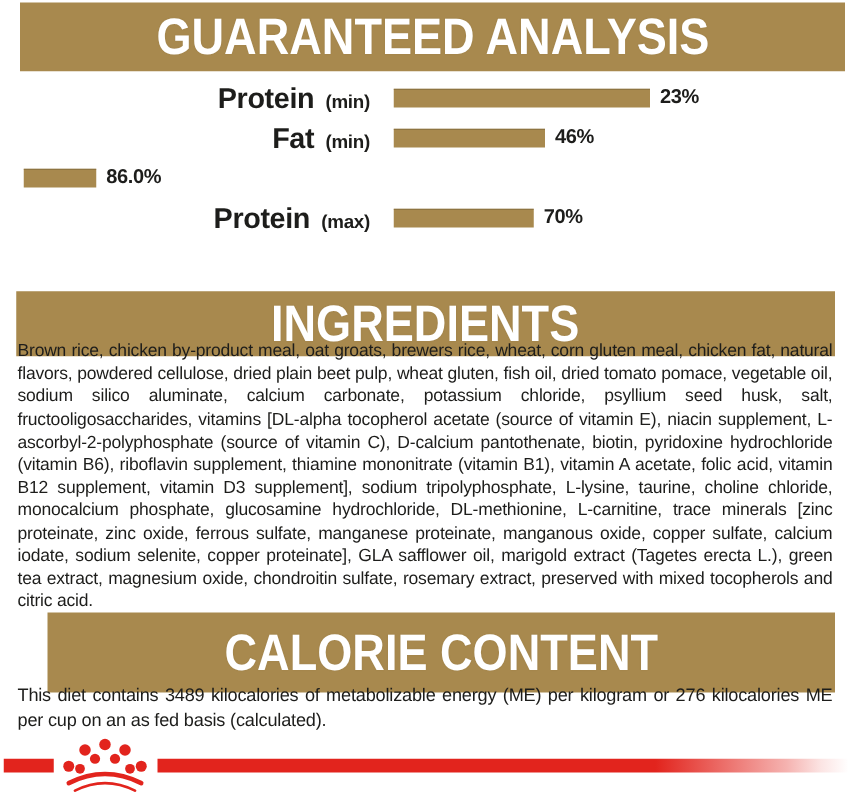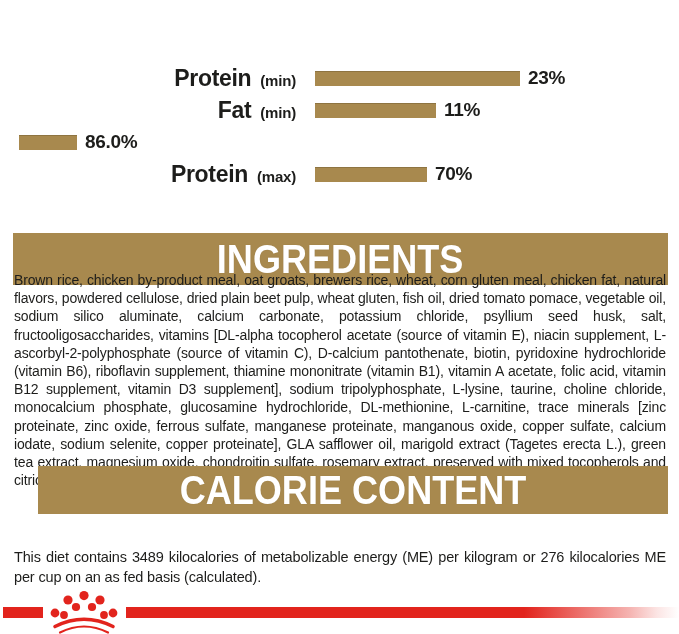--- a/index.html
+++ b/index.html
@@ -11,29 +11,29 @@
     position:absolute;background:var(--gold,#a8894e);
     display:flex;align-items:center;justify-content:center;
   }
   .banner .banner-text{
     color:#ffffff;font-weight:bold;font-size:41px;letter-spacing:0px;
     transform:scaleX(0.88);transform-origin:center;white-space:nowrap;
     text-shadow:0 0 1px rgba(120,100,60,.35);
   }
   #banner-analysis{left:16px;right:3px;top:2px;height:55px;}
   #banner-ingredients{left:13px;right:11px;top:213px;height:52px;margin-top:20px;}
-  #banner-calories{left:10px;right:11px;top:466px;height:48px;margin-left:28px;}
+  #banner-calories{left:10px;right:11px;top:490px;height:64px;margin-left:28px;}
 
   #analysis-rows{position:absolute;left:0;top:62px;width:625px;}
   .nut-row{display:flex;align-items:center;height:32px;}
   .nut-label{width:296px;text-align:right;white-space:nowrap;}
   .nut-name{font-weight:bold;font-size:23px;letter-spacing:-0.3px;}
   .nut-qual{font-weight:bold;font-size:15px;margin-left:5px;letter-spacing:-0.2px;}
   .nut-bar{height:14px;background:var(--gold,#a8894e);margin-left:19px;border-top:1px solid rgba(110,90,50,.45);}
-  .nut-value{font-weight:bold;font-size:19px;margin-left:8px;letter-spacing:-0.3px;}
+  .nut-value{font-weight:bold;font-size:16px;margin-left:8px;letter-spacing:-0.3px;}
 
   #ingredients-text{
     position:absolute;left:14px;right:13px;top:271px;
     font-size:14px;line-height:18.2px;letter-spacing:-0.15px;
     text-align:justify;color:var(--text,#1d1d1b);
   }
   #calorie-text{
     position:absolute;left:14px;right:13px;top:548px;
     font-size:14.5px;line-height:19.5px;letter-spacing:-0.15px;
     text-align:justify;color:var(--text,#1d1d1b);
@@ -47,36 +47,39 @@
     background:linear-gradient(to right,
       var(--red,#e2241d) 0%, var(--red,#e2241d) 72%,
       rgba(226,36,29,0.35) 91%, rgba(226,36,29,0.12) 96%, rgba(226,36,29,0) 100%);
   }
 </style>
 </head>
 <body>
 
 <div id="page">
 
+  <div class="banner" id="banner-analysis">
+    <span class="banner-text">GUARANTEED ANALYSIS</span>
+  </div>
 
   <div id="analysis-rows">
     <div class="nut-row">
       <div class="nut-label">
         <span class="nut-name">Protein</span><span class="nut-qual"> (min)</span>
       </div>
       <div class="nut-bar" style="width: 205px;"></div>
       <div class="nut-value">23%</div>
     </div>
 
     <div class="nut-row">
       <div class="nut-label">
         <span class="nut-name">Fat</span><span class="nut-qual"> (min)</span>
       </div>
       <div class="nut-bar" style="width: 121px;"></div>
-      <div class="nut-value">11%</div>
+      <div class="nut-value">46%</div>
     </div>
 
     <div class="nut-row">
       <div class="nut-bar" style="width: 58px;"></div>
       <div class="nut-value">86.0%</div>
     </div>
 
     <div class="nut-row">
       <div class="nut-label">
         <span class="nut-name">Protein</span><span class="nut-qual"> (max)</span>

